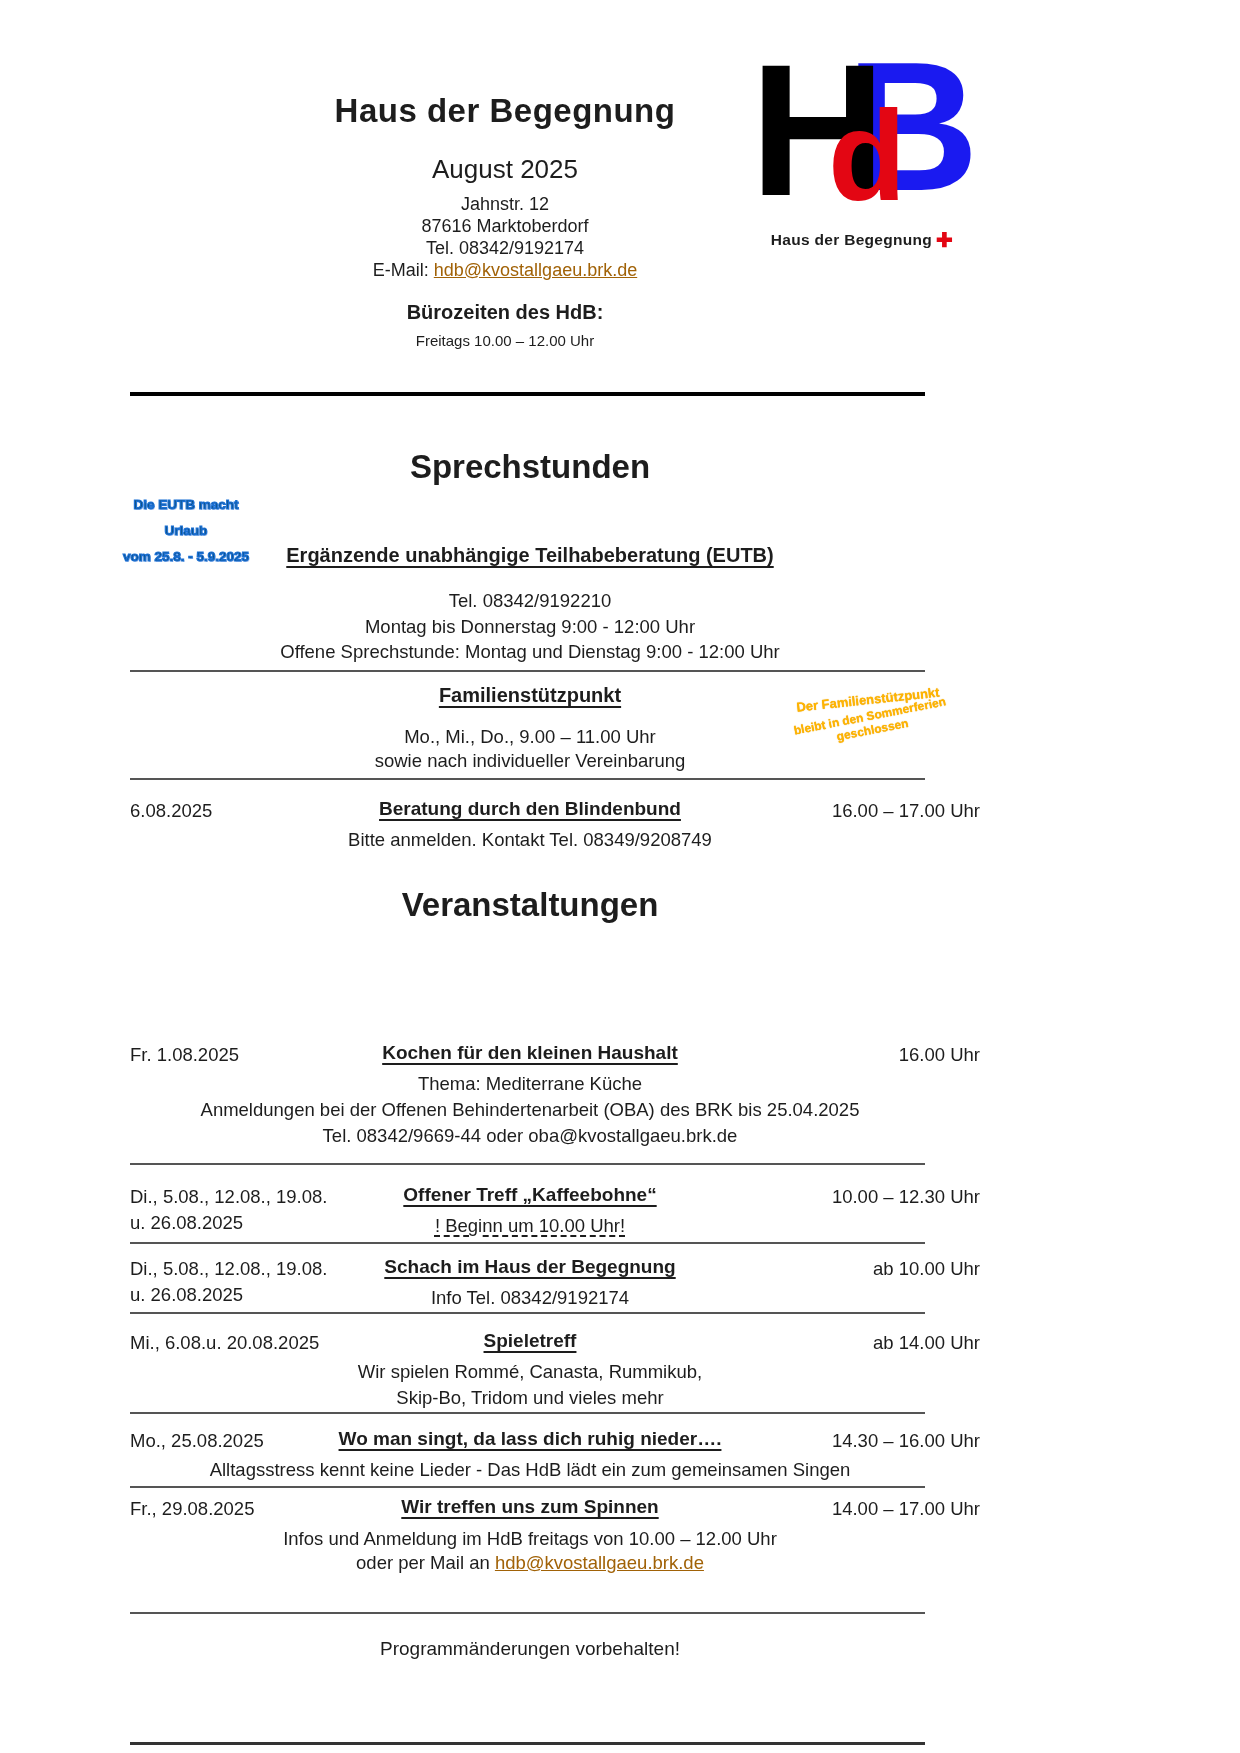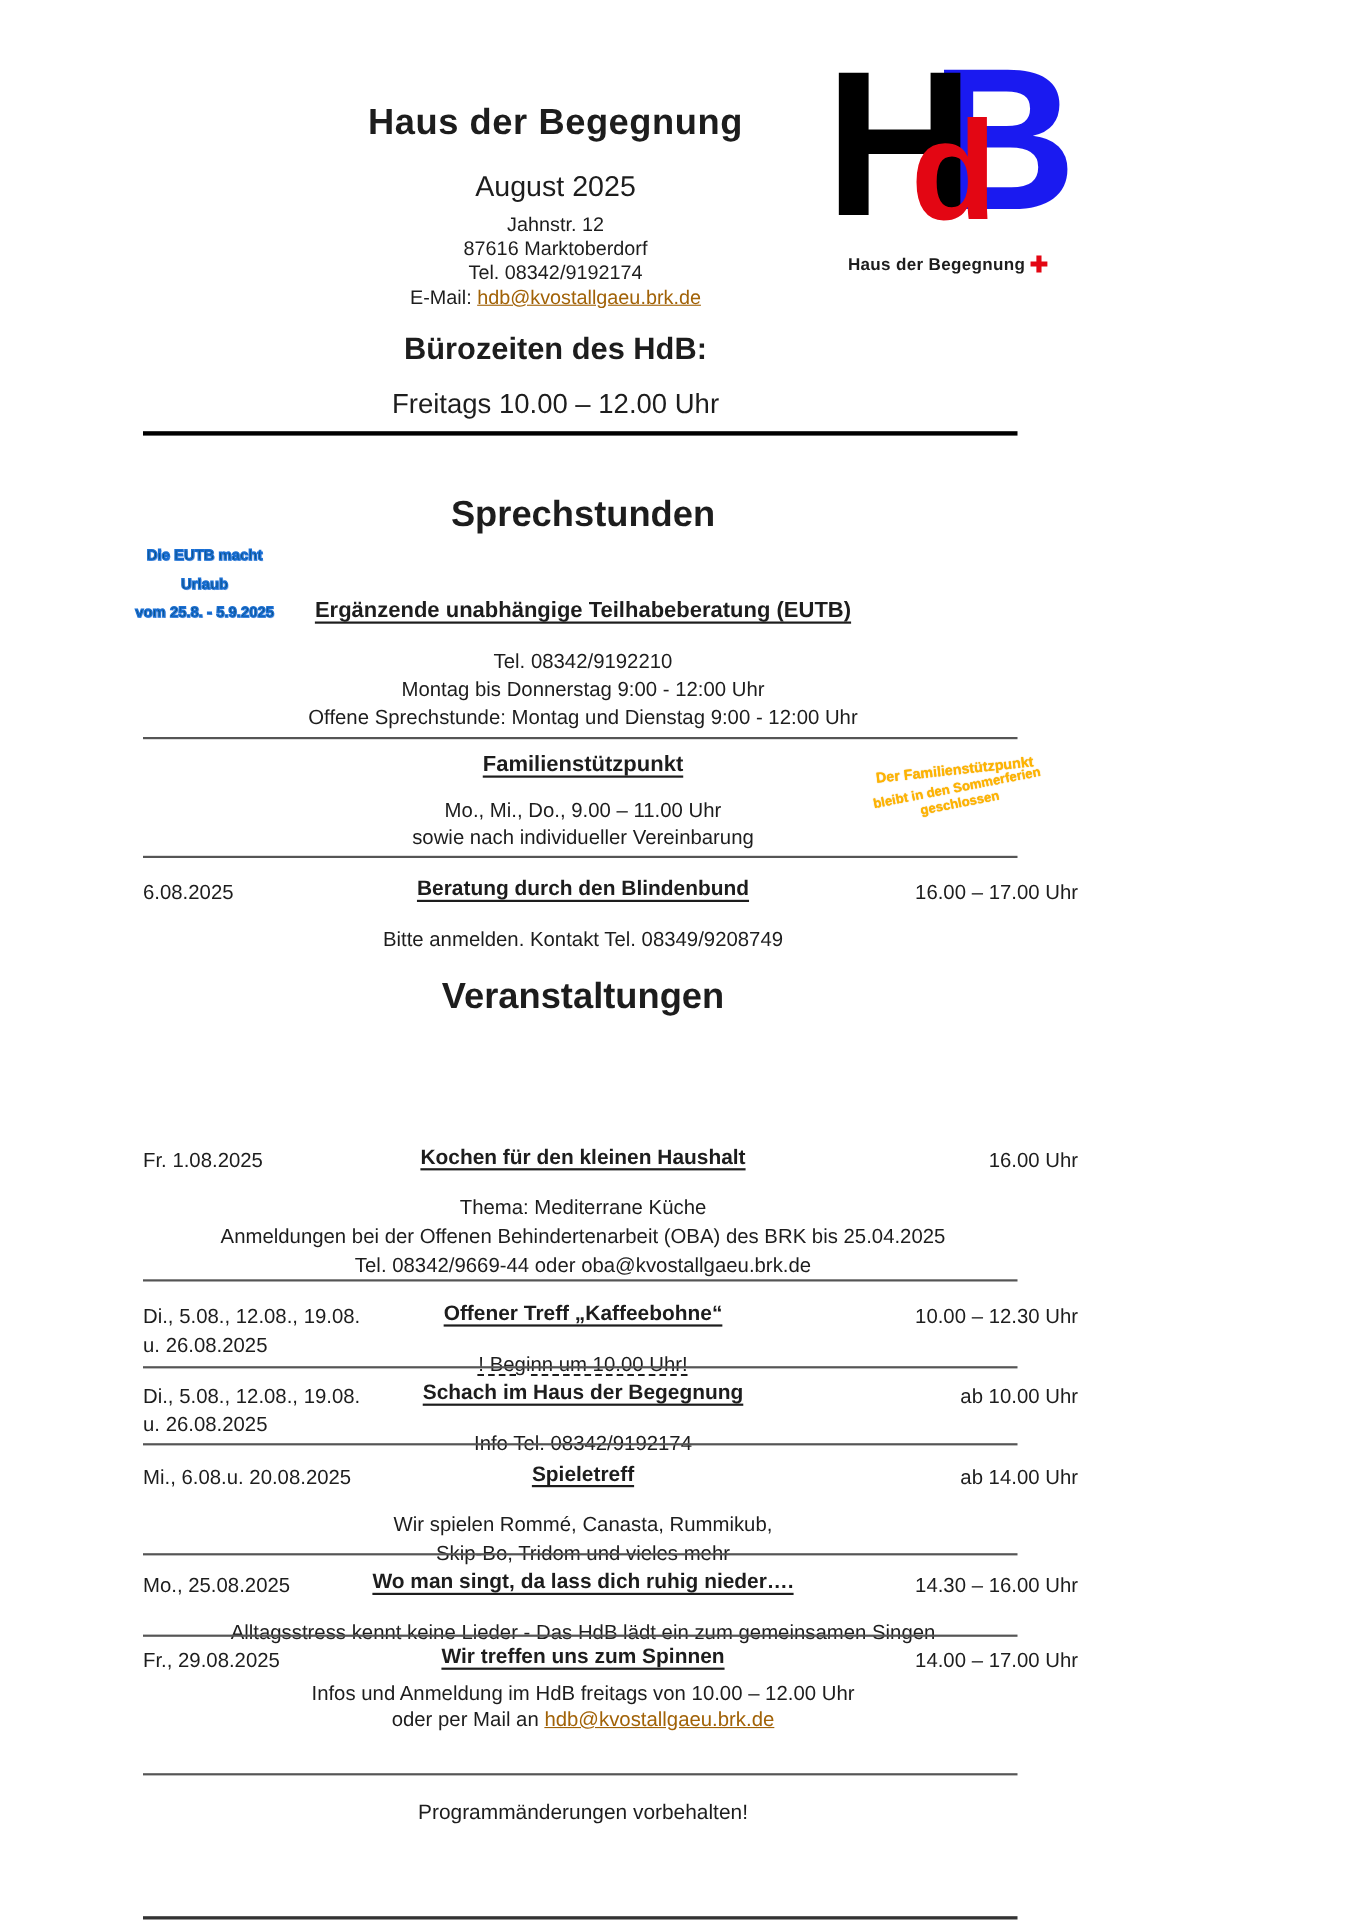--- a/index.html
+++ b/index.html
@@ -8,22 +8,22 @@
     background:#ffffff; overflow:hidden;
     font-family:Liberation Sans, sans-serif;
     color:#1d1d1d;
   }
   
   .hdr-text { position:absolute; left:130px; top:92px; width:750px; text-align:center; }
   .title   { margin:0; font-size:33px; font-weight:700; letter-spacing:.5px; }
   .month   { margin-top:24px; font-size:26px; }
   .addr    { font-size:18px; line-height:22px; }
   .addr.first { margin-top:8px; }
-  .office-label { margin-top:20px; font-size:28px; font-weight:700; }
-  .office-hours { margin-top:20px; font-size:25px; }
+  .office-label { margin-top:20px; font-size:20px; font-weight:700; }
+  .office-hours { margin-top:8px; font-size:15px; }
   a.mail, .mail { color:#a16207; text-decoration:underline; cursor:pointer; }
 
   
   .logo { position:absolute; left:750px; top:50px; width:225px; height:205px; }
   .lg   { position:absolute; font-weight:700; line-height:1; }
   .lh   { left:0;   top:-14px; font-size:188px; color:#000000; z-index:2; }
   .lb   { left:96px; top:-16px; font-size:184px; color:#1a1af0; z-index:1; }
   .ld   { left:78px; top:42px;  font-size:128px; color:#e30613; z-index:3; }
   .logo-cap { position:absolute; left:-8px; top:178px; width:240px; text-align:center;
               font-size:15.5px; font-weight:700; letter-spacing:.3px; white-space:nowrap; }
@@ -63,21 +63,21 @@
   .yl1 { font-size:13px; transform:rotate(2deg); }
   .yl2 { font-size:12px; transform:rotate(-3deg); margin-top:2px; }
 
   
   .row   { position:absolute; left:130px; width:850px; box-sizing:border-box; font-size:18.5px; }
   .date  { position:absolute; left:0; top:2px; white-space:nowrap; }
   .date2 { position:absolute; left:0; top:28px; white-space:nowrap; }
   .time  { position:absolute; right:0; top:2px; white-space:nowrap; }
   .etitle{ text-align:center; padding-right:50px; font-size:19px; font-weight:700;
            text-decoration:underline; text-decoration-thickness:1.5px; text-underline-offset:4px; }
-  .note, .notes { text-align:center; padding-right:50px; margin-top:21px; line-height:26px; }
+  .note, .notes { text-align:center; padding-right:50px; margin-top:7px; line-height:26px; }
   .notes.tight { line-height:24px; margin-top:9px; }
   .note-dash { text-decoration:underline; text-decoration-style:dashed; text-underline-offset:4px; }
   .blb { top:798px; }
   .e1 { top:1042px; } .e2 { top:1184px; } .e3 { top:1256px; }
   .e4 { top:1330px; } .e5 { top:1428px; } .e6 { top:1496px; }
 </style>
 </head>
 <body>
 
 <div class="page">

